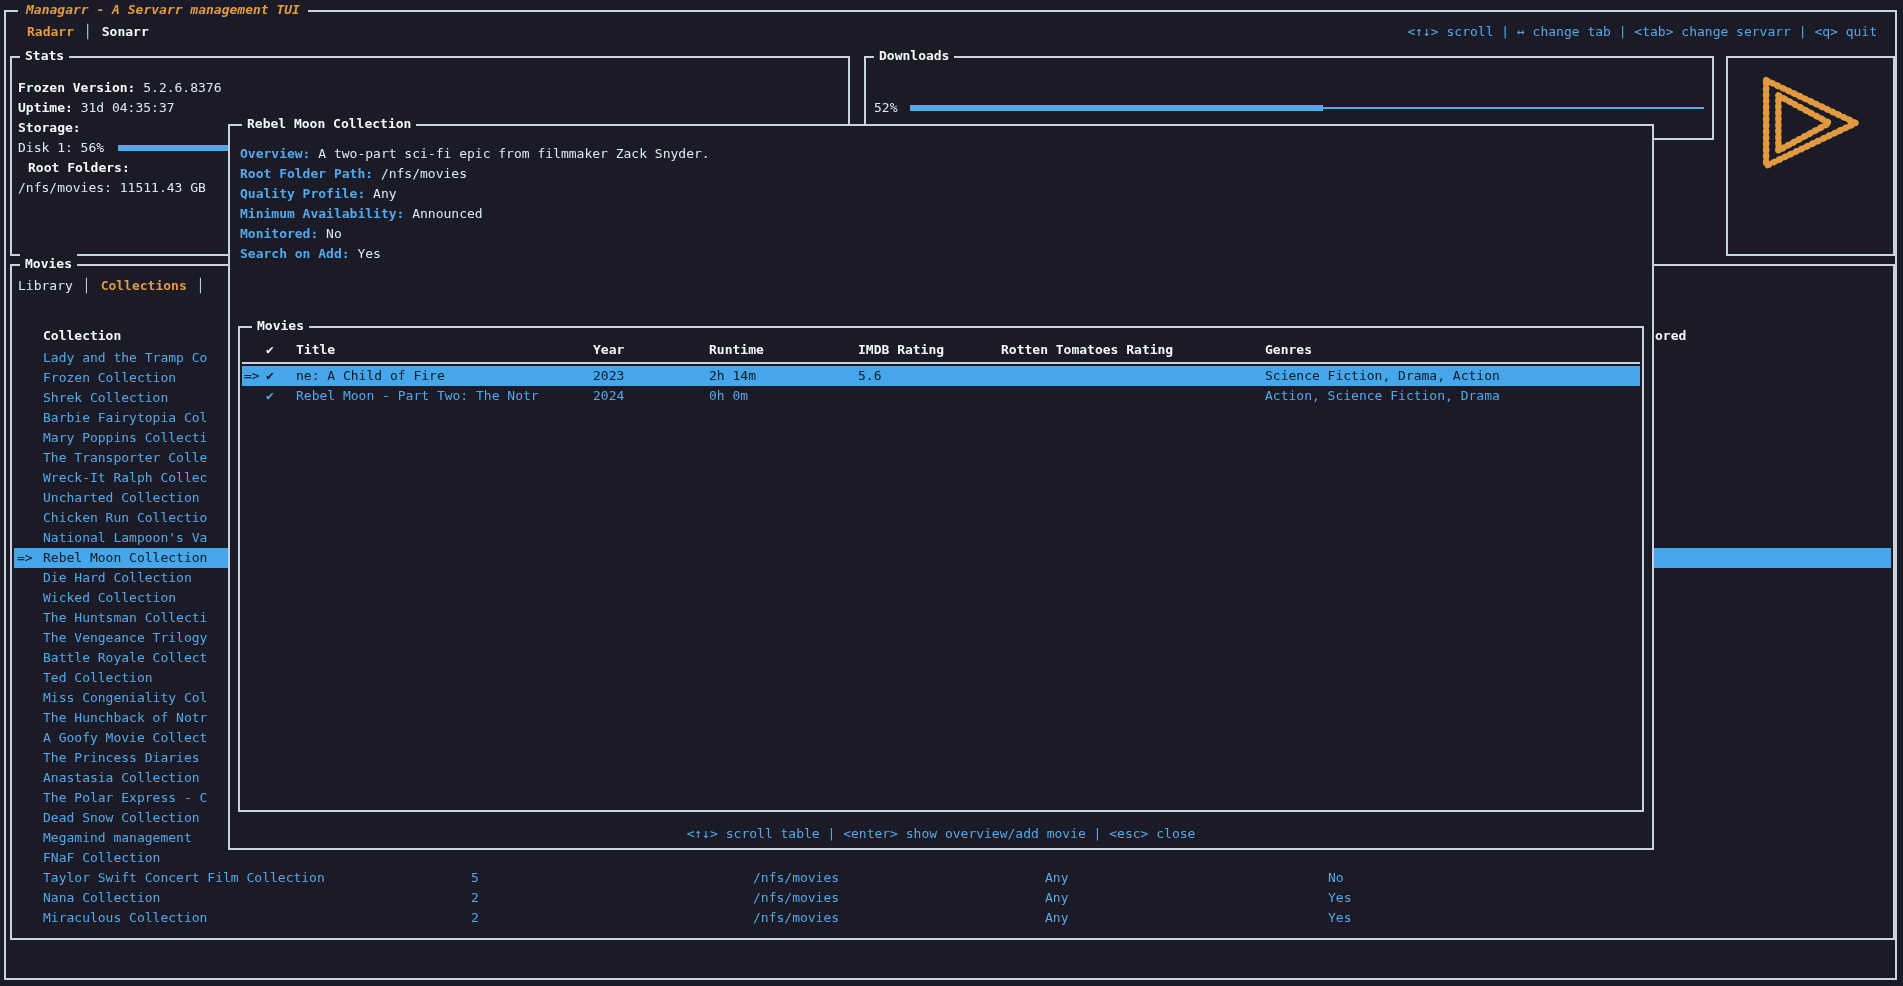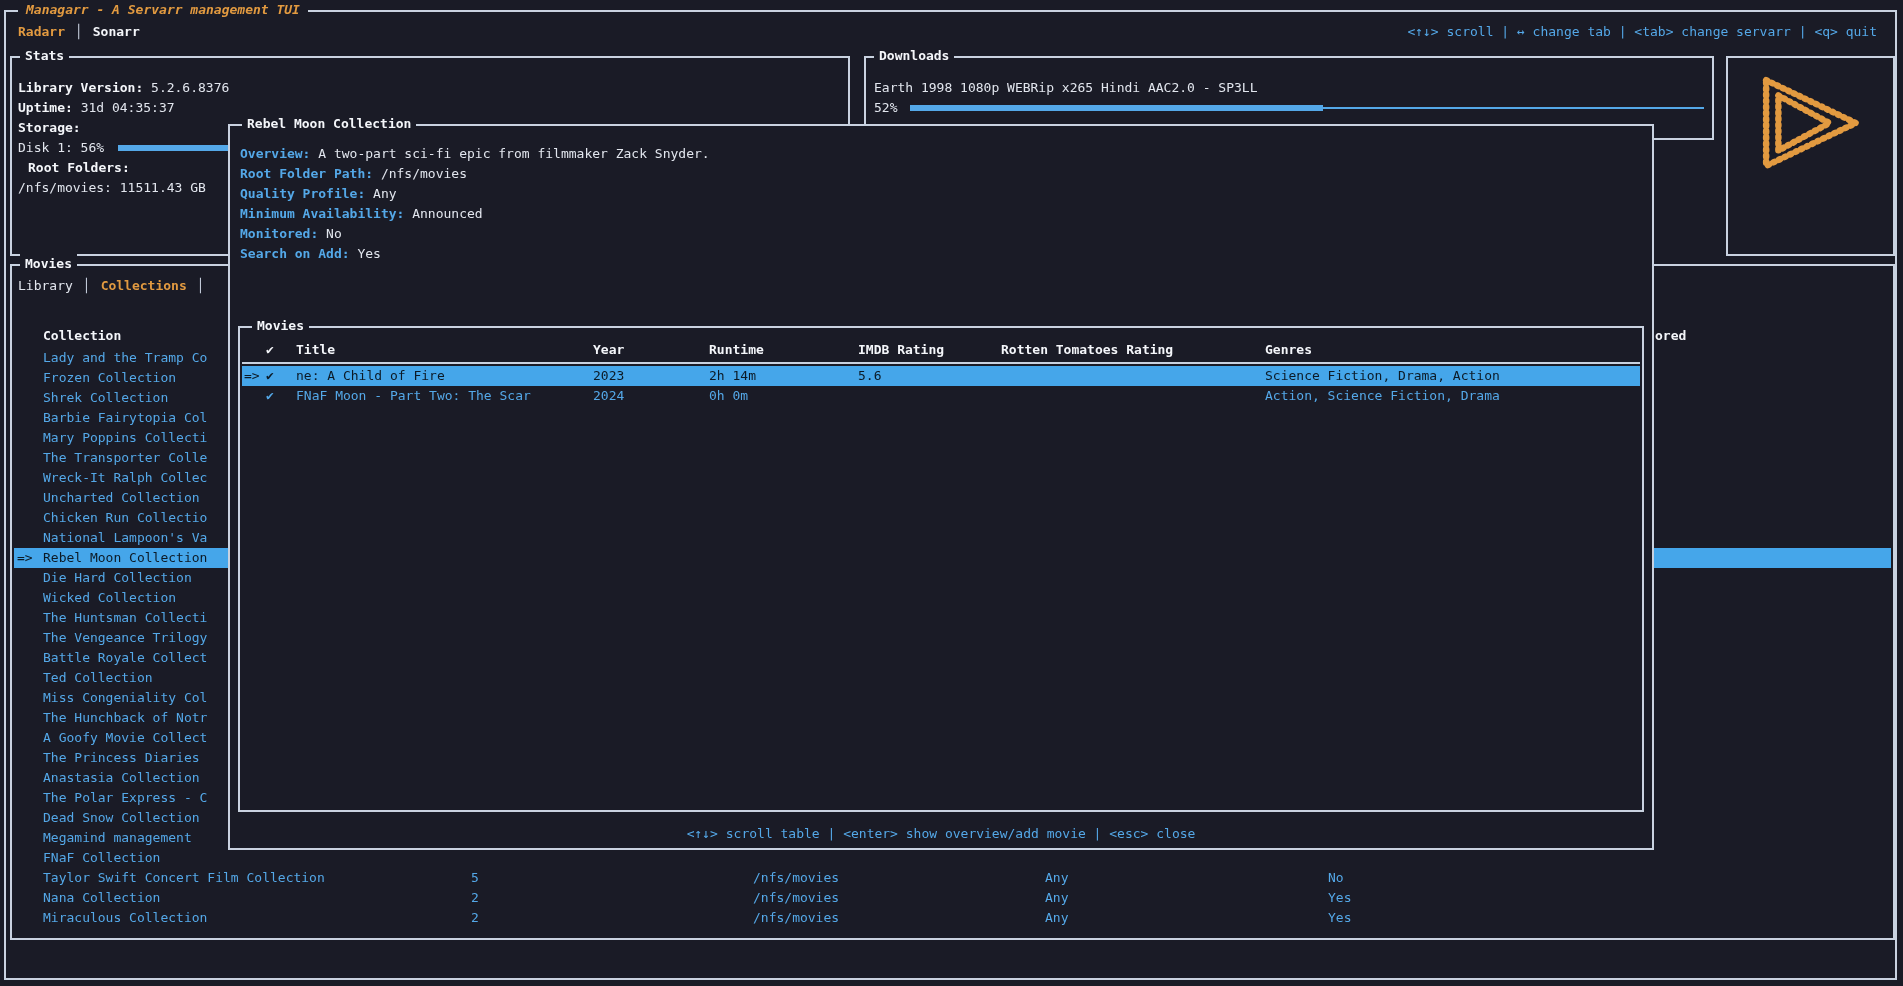--- a/index.html
+++ b/index.html
@@ -11,21 +11,21 @@
   .screen{
     position:relative; width:1903px; height:986px; background:var(--bg);
     font-family:"DejaVu Sans Mono","Liberation Mono",monospace;
     font-size:13px; line-height:20px; color:var(--white); overflow:hidden;
   }
   .frame{ position:absolute; left:4px; top:10px; width:1893px; height:970px; border:2px solid var(--border); }
   .app-title{ position:absolute; left:18px; top:0; height:20px; padding:0 8px; background:var(--bg);
     color:var(--orange); font-style:italic; font-weight:bold; z-index:2; white-space:pre; }
   .tabs-row{ position:absolute; left:18px; top:22px; white-space:pre; }
   .tab{ font-weight:bold; }
-  .tab-radarr{ color:var(--orange); }
+  .tab-radarr{ color:var(--orange);margin-left:9px; }
   .tab-sonarr{ color:var(--bwhite); }
   .tab-sep{ color:var(--border); padding:0 10px; }
   .top-help{ position:absolute; top:22px; right:26px; color:var(--blue); white-space:pre; }
 
   .panel{ position:absolute; border:2px solid var(--border); }
   .panel-title{ position:absolute; top:-12px; left:8px; height:20px; padding:0 5px; background:var(--bg);
     color:var(--bwhite); font-weight:bold; white-space:pre; }
   .row{ position:absolute; height:20px; white-space:pre; }
   .b{ font-weight:bold; color:var(--bwhite); }
 
@@ -83,36 +83,35 @@
 
 <div class="screen">
   <div class="frame"></div>
   <div class="app-title">Managarr - A Servarr management TUI</div>
 
   <div class="tabs-row"><span class="tab tab-radarr">Radarr</span><span class="tab-sep">│</span><span class="tab tab-sonarr">Sonarr</span></div>
   <div class="top-help">&lt;↑↓&gt; scroll | ↔ change tab | &lt;tab&gt; change servarr | &lt;q&gt; quit</div>
 
   <div class="panel stats-panel">
     <span class="panel-title">Stats</span>
-    <div class="row" style="left:6px;top:20px"><span class="b">Library Version:</span> <span>5.2.6.8376</span></div>
+    <div class="row" style="left:6px;top:20px"><span class="b">Frozen Version:</span> <span>5.2.6.8376</span></div>
     <div class="row" style="left:6px;top:40px"><span class="b">Uptime:</span> <span>31d 04:35:37</span></div>
     <div class="row" style="left:6px;top:60px"><span class="b">Storage:</span></div>
     <div class="row" style="left:6px;top:80px"><span>Disk 1: 56%</span></div>
     <div class="gauge" style="left:106px;right:6px;top:80px">
       <div class="gauge-track"></div>
       <div class="gauge-fill" style="width: 56%;"></div>
     </div>
     <div class="row" style="left:16px;top:100px"><span class="b">Root Folders:</span></div>
     <div class="row" style="left:6px;top:120px"><span>/nfs/movies: 11511.43 GB</span></div>
     <div class="thin-line" style="left:222px;right:6px;top:129px"></div>
   </div>
 
   <div class="panel downloads-panel">
     <span class="panel-title">Downloads</span>
-    <div class="row" style="left:8px;top:20px">Earth 1998 1080p WEBRip x265 Hindi AAC2.0 - SP3LL</div>
     <div class="row" style="left:8px;top:40px">52%</div>
     <div class="gauge" style="left:44px;right:8px;top:40px">
       <div class="gauge-track"></div>
       <div class="gauge-fill" style="width: 52%;"></div>
     </div>
   </div>
 
   <div class="panel logo-panel">
     <svg class="logo" viewBox="0 0 64 52">
       <path d="M10 5 L54 26 L10 47 Z" fill="none" stroke="var(--orange)" stroke-width="3.2" stroke-dasharray="0.6 2.4" stroke-linecap="round"></path>
@@ -257,21 +256,21 @@
             <span class="pcell pc">✔</span>
             <span class="pcell pt">ne: A Child of Fire</span>
             <span class="pcell py">2023</span>
             <span class="pcell pr">2h 14m</span>
             <span class="pcell pi">5.6</span>
             <span class="pcell prt"></span>
             <span class="pcell pg">Science Fiction, Drama, Action</span>
           </div>
           <div class="p-row">
             <span class="pcell pc">✔</span>
-            <span class="pcell pt">FNaF Moon - Part Two: The Scar</span>
+            <span class="pcell pt">Rebel Moon - Part Two: The Notr</span>
             <span class="pcell py">2024</span>
             <span class="pcell pr">0h 0m</span>
             <span class="pcell pi"></span>
             <span class="pcell prt"></span>
             <span class="pcell pg">Action, Science Fiction, Drama</span>
           </div>
         </div>
     </div>
     <div class="popup-help">&lt;↑↓&gt; scroll table | &lt;enter&gt; show overview/add movie | &lt;esc&gt; close</div>
   </div>

